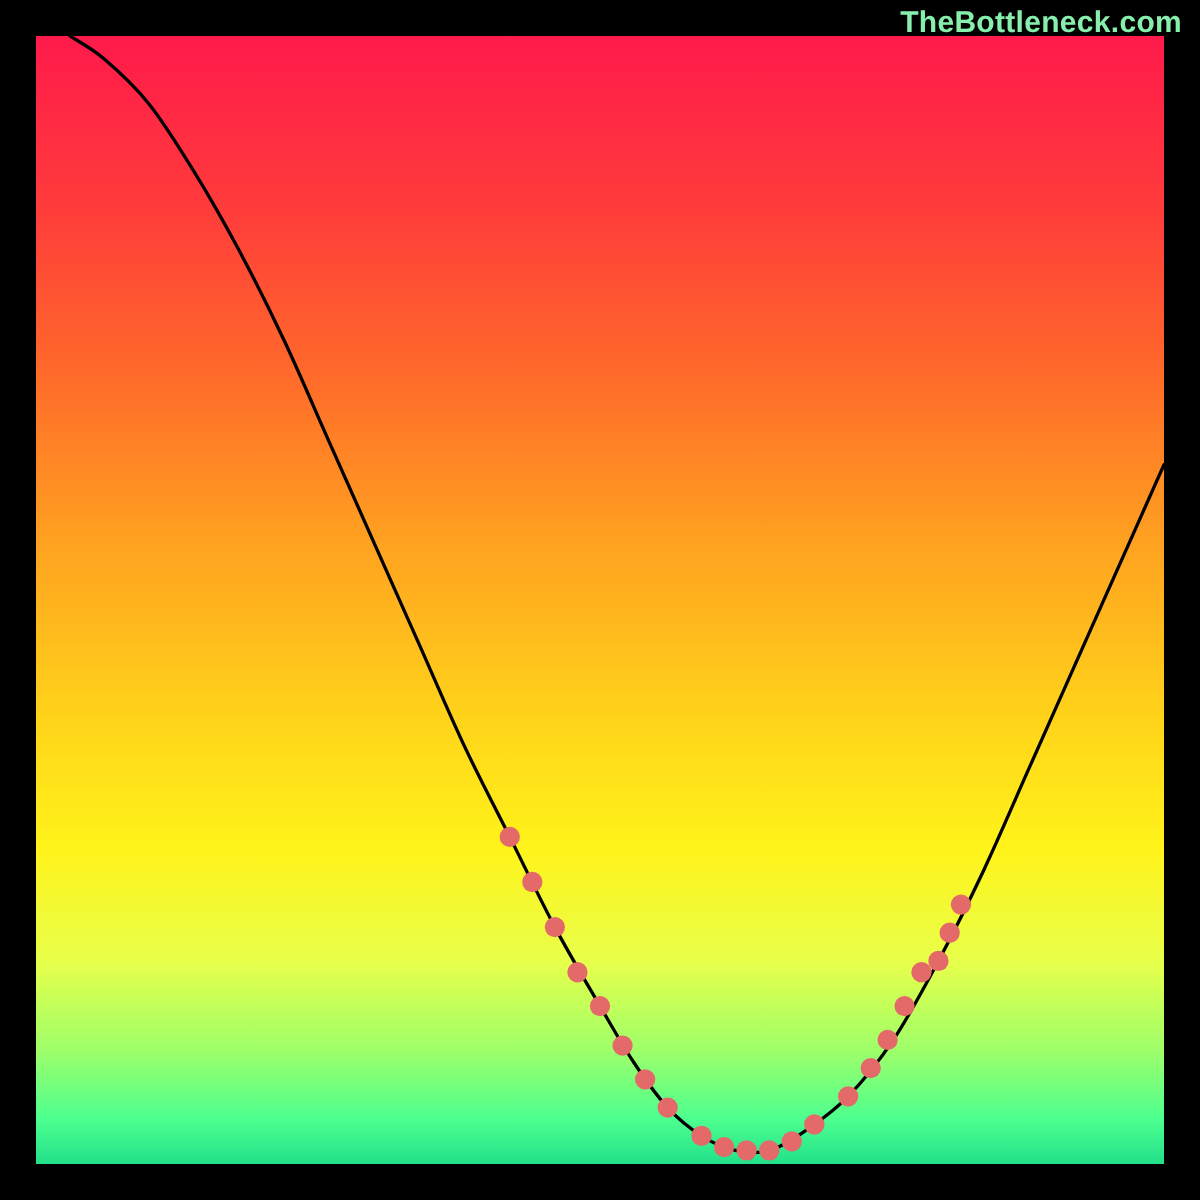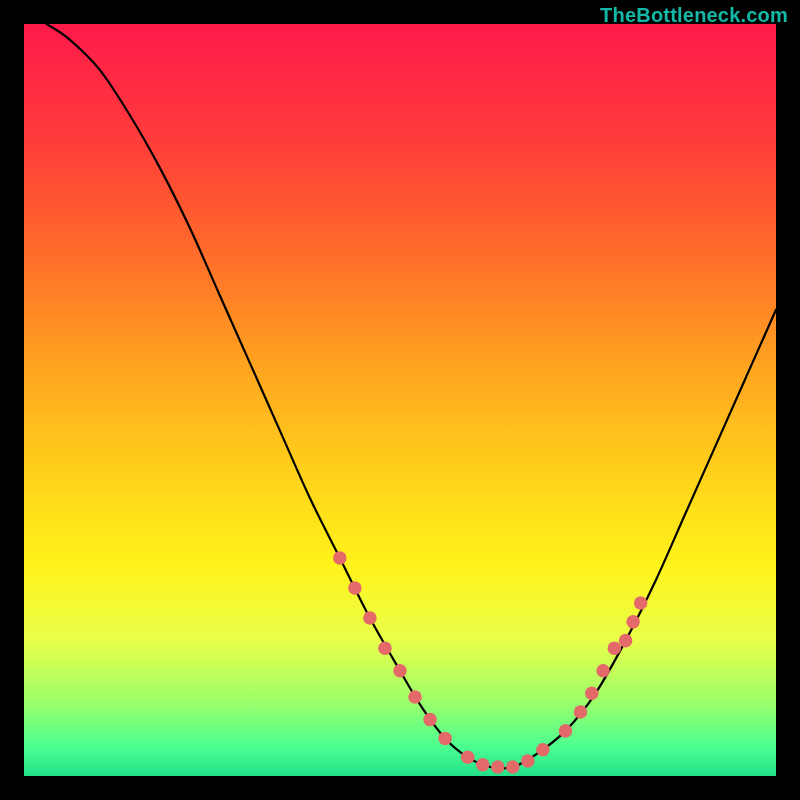--- a/index.html
+++ b/index.html
@@ -14,21 +14,21 @@
   .stage {
     position: relative;
     width: 800px;
     height: 800px;
     background: #000;
   }
   .watermark {
     position: absolute;
     top: 4px;
     right: 12px;
-    color: #14b8a6;
+    color: #86efac;
     font-size: 20px;
     font-weight: 600;
     letter-spacing: 0.2px;
     z-index: 20;
   }
   .plot-frame {
     position: absolute;
     left: 24px;
     top: 24px;
     width: 752px;

